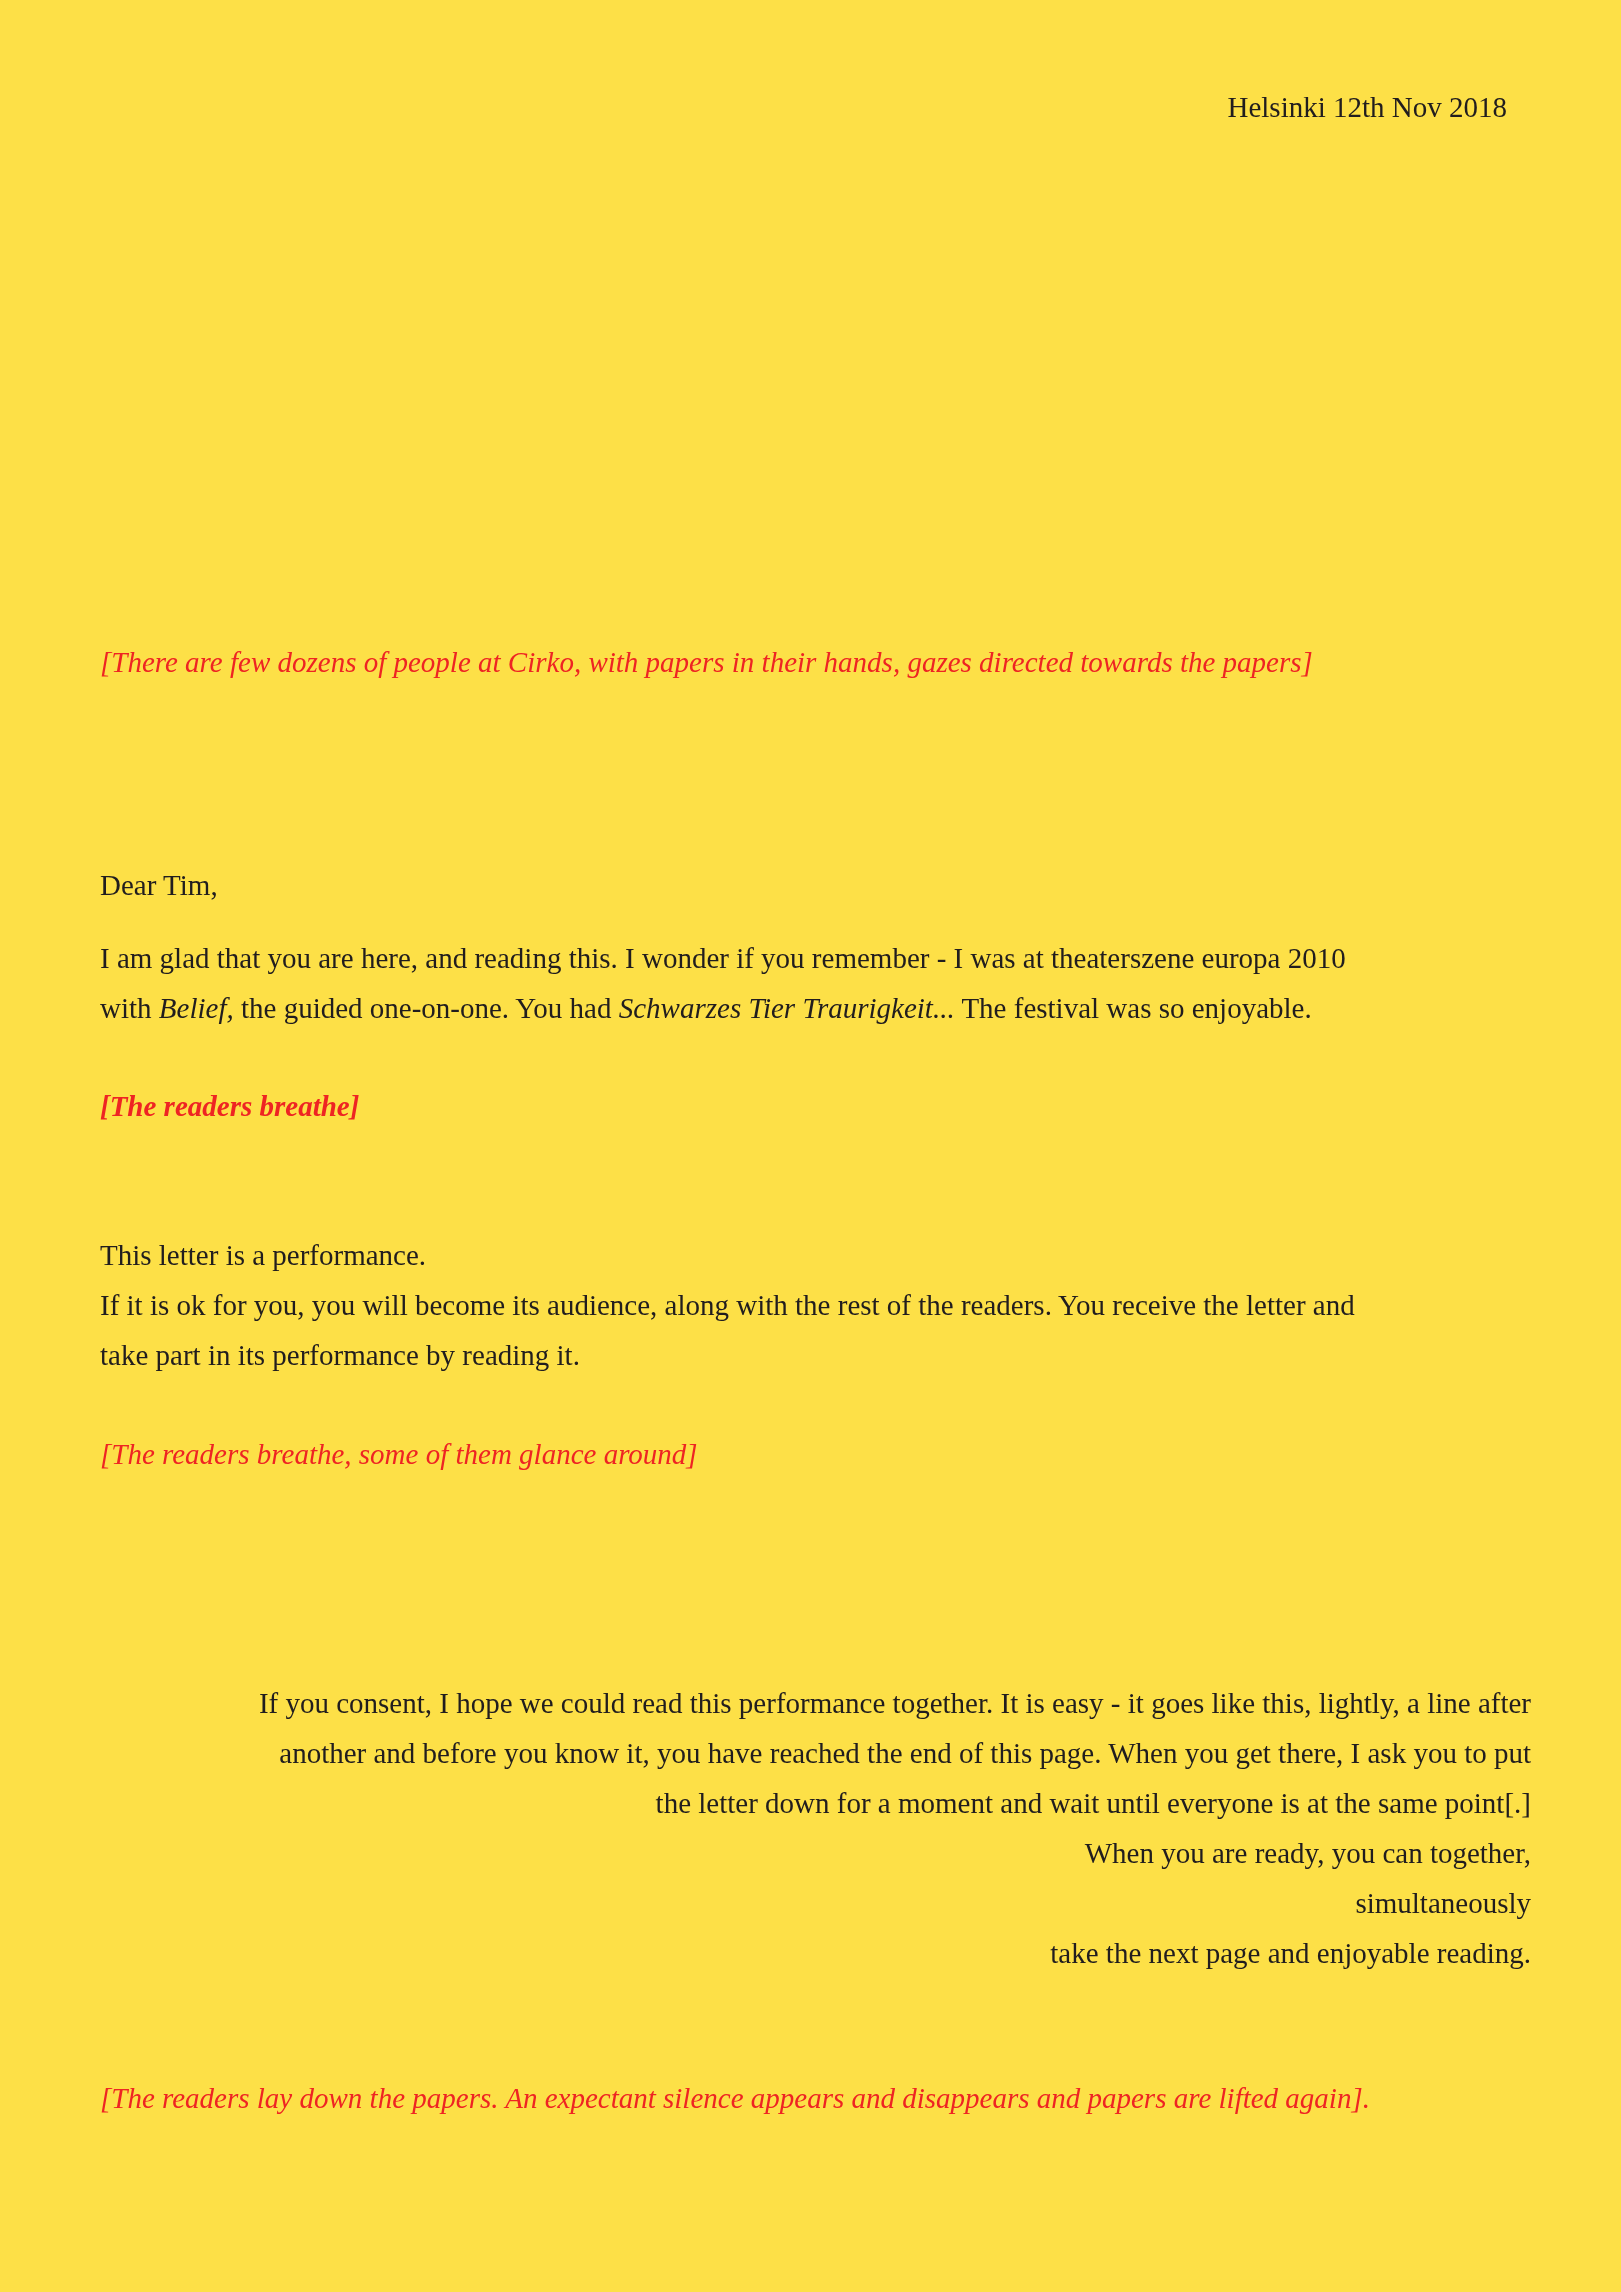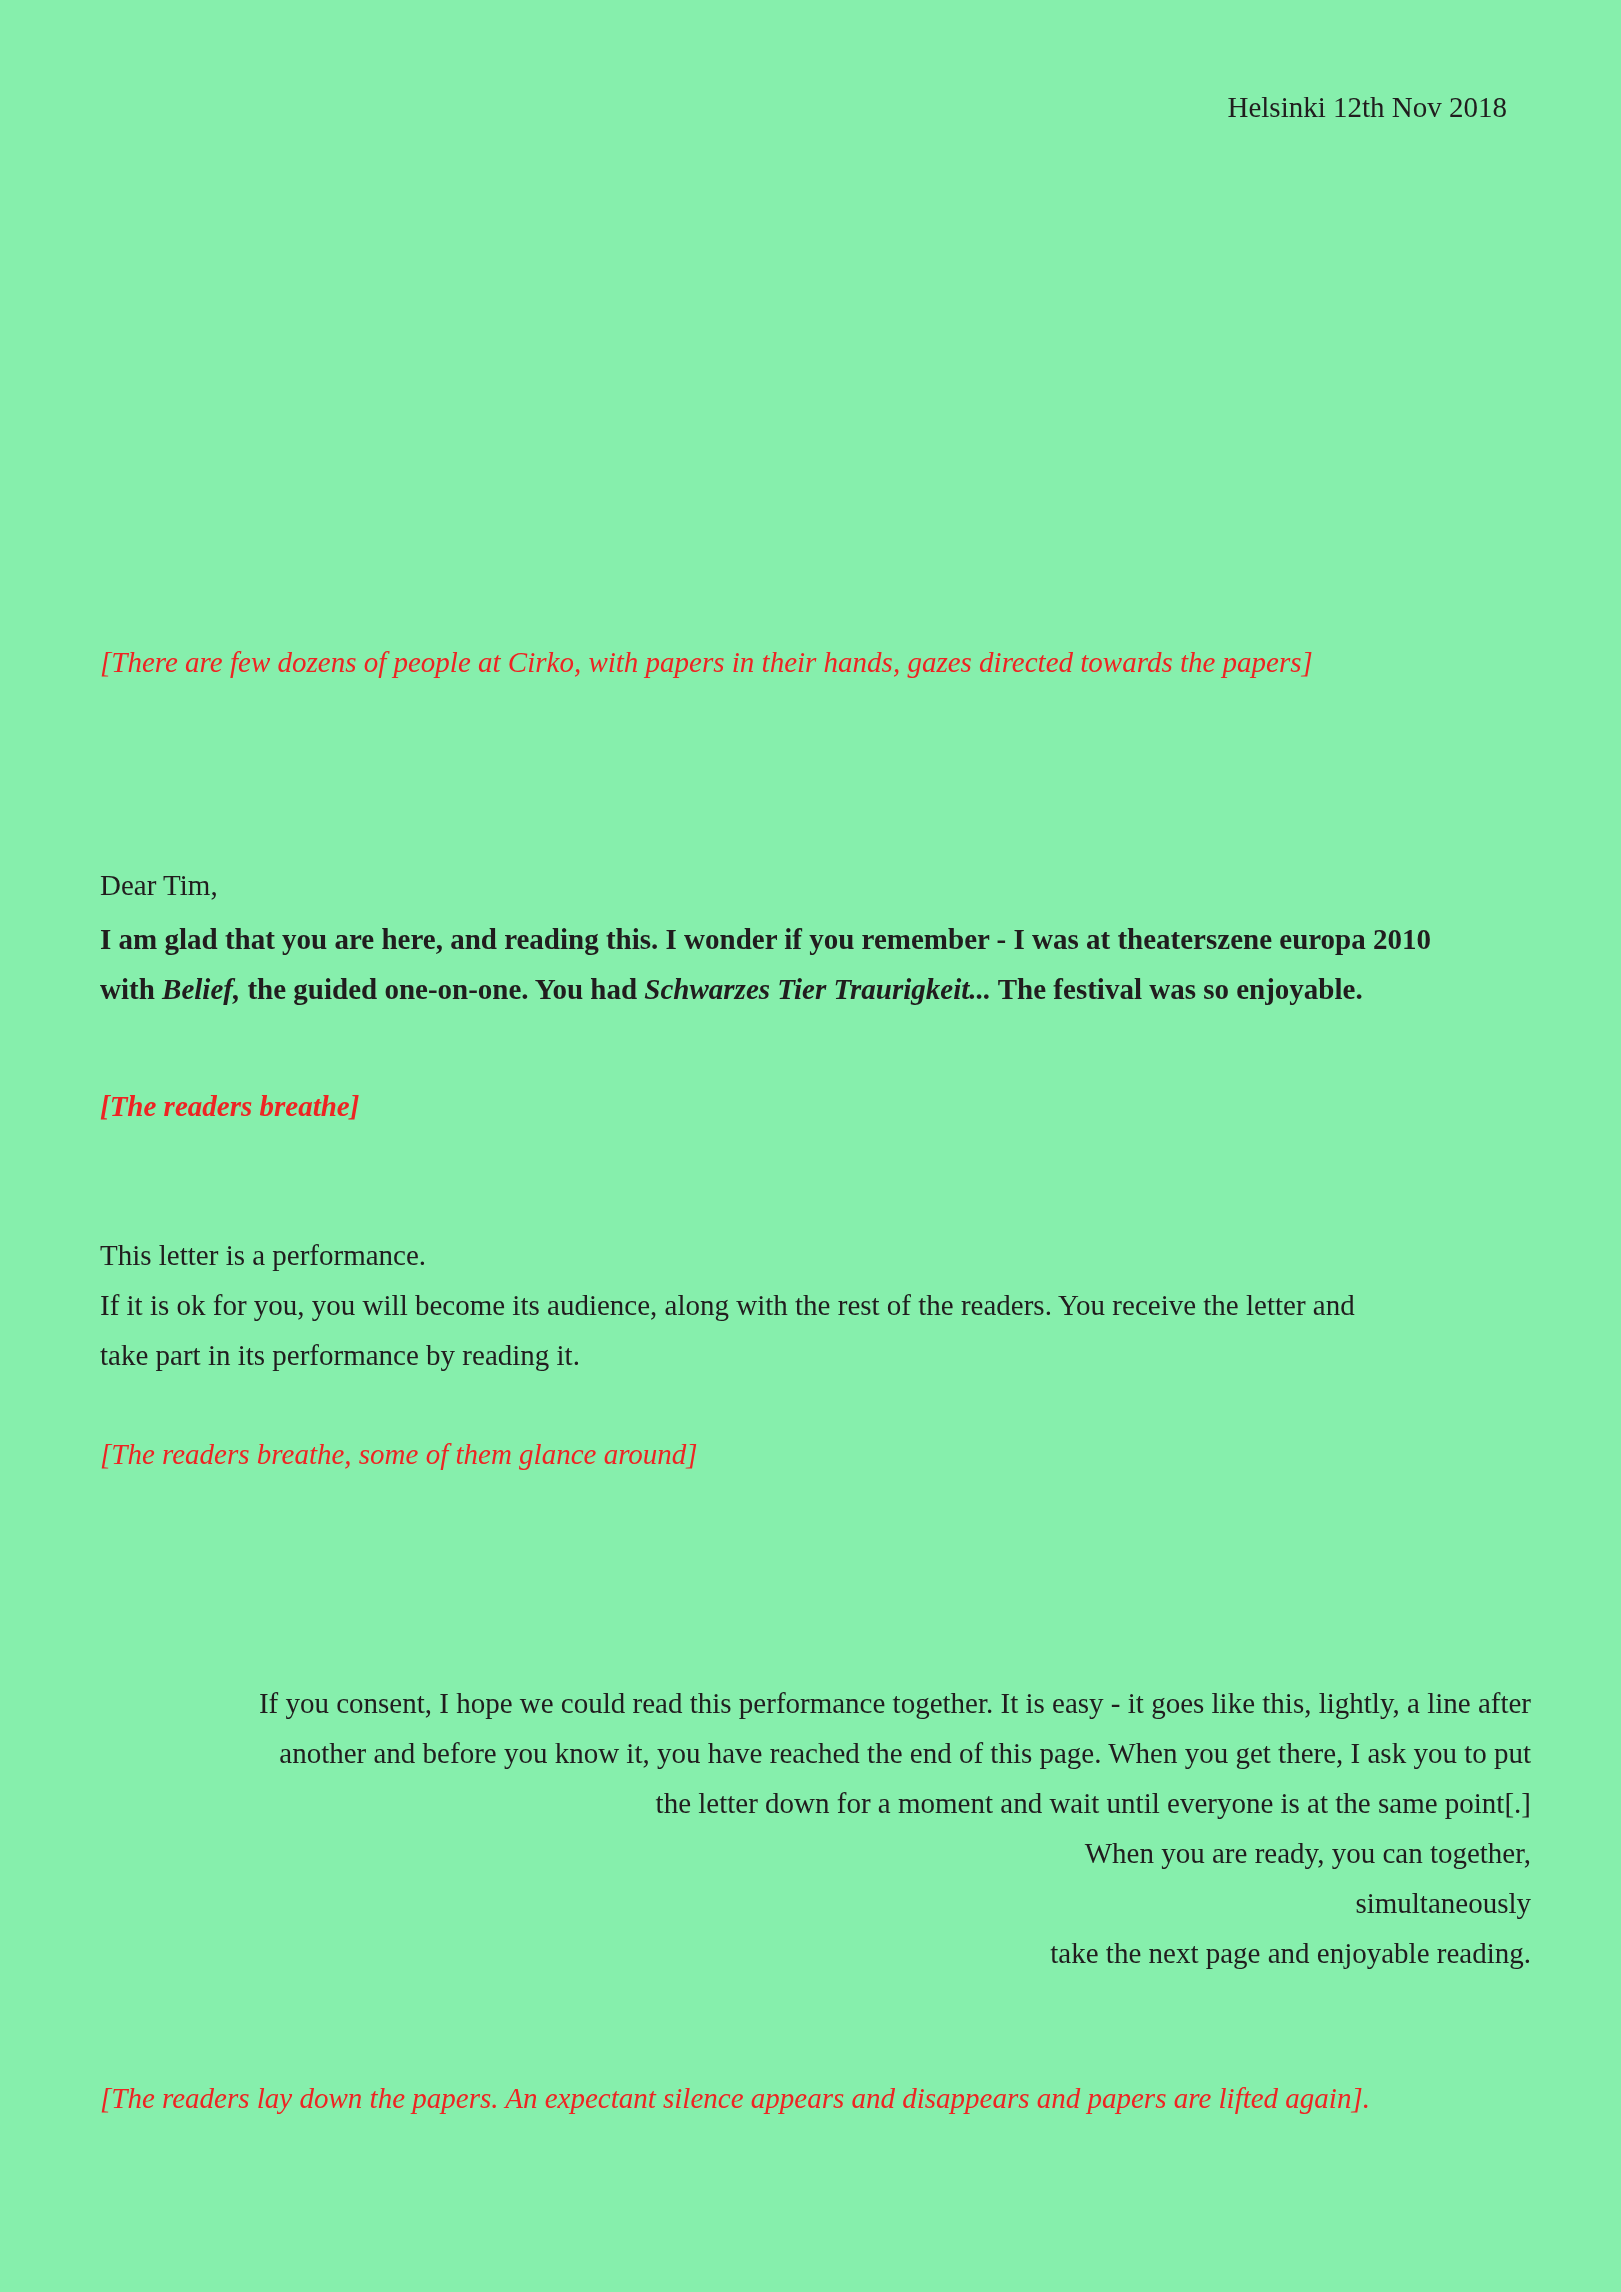--- a/index.html
+++ b/index.html
@@ -4,21 +4,21 @@
 <style>
   html, body {
     margin: 0;
     padding: 0;
     background: #ffffff;
   }
   .page {
     position: relative;
     width: 1621px;
     height: 2293px;
-    background: #86efac;
+    background: #fde047;
     font-family: "Liberation Serif", "DejaVu Serif", serif;
     font-size: 29px;
     color: #211d1e;
     overflow: hidden;
   }
   .date {
     position: absolute;
     top: 88px;
     right: 114px;
     line-height: 39px;
@@ -47,21 +47,21 @@
 <body>
 
 <div class="page">
 
   <div class="date">Helsinki 12th Nov 2018</div>
 
   <div class="block sd" style="top:637px;">[There are few dozens of people at Cirko, with papers in their hands, gazes directed towards the papers]</div>
 
   <div class="block line" style="top:860px;">Dear Tim,</div>
 
-  <div class="block" style="top:914px;font-weight:bold;">
+  <div class="block" style="top:933px;">
     <div class="line">I am glad that you are here, and reading this. I wonder if you remember - I was at theaterszene europa 2010</div>
     <div class="line"><span>with </span><span class="it">Belief,</span><span> the guided one-on-one. You had </span><span class="it">Schwarzes Tier Traurigkeit...</span><span> The festival was so enjoyable.</span></div>
   </div>
 
   <div class="block sd" style="top:1081px;font-weight:bold;">[The readers breathe]</div>
 
   <div class="block" style="top:1230px;">
     <div class="line">This letter is a performance.</div>
     <div class="line">If it is ok for you, you will become its audience, along with the rest of the readers. You receive the letter and</div>
     <div class="line">take part in its performance by reading it.</div>

